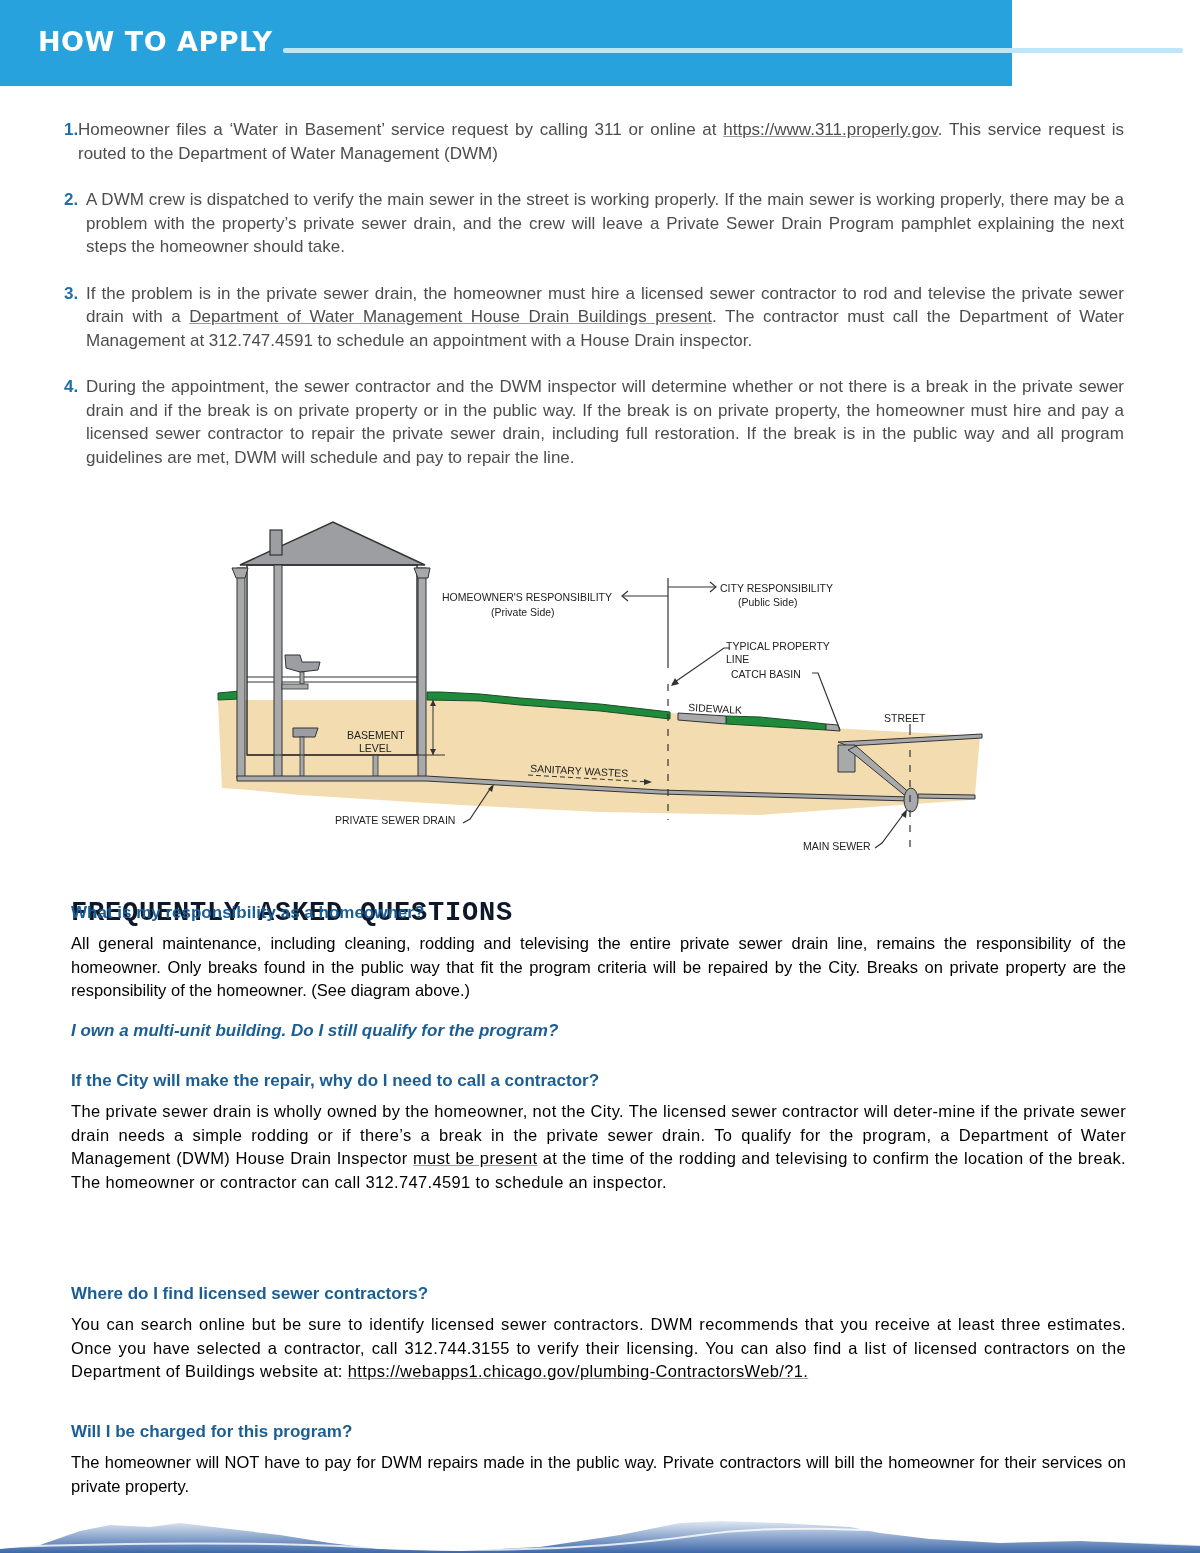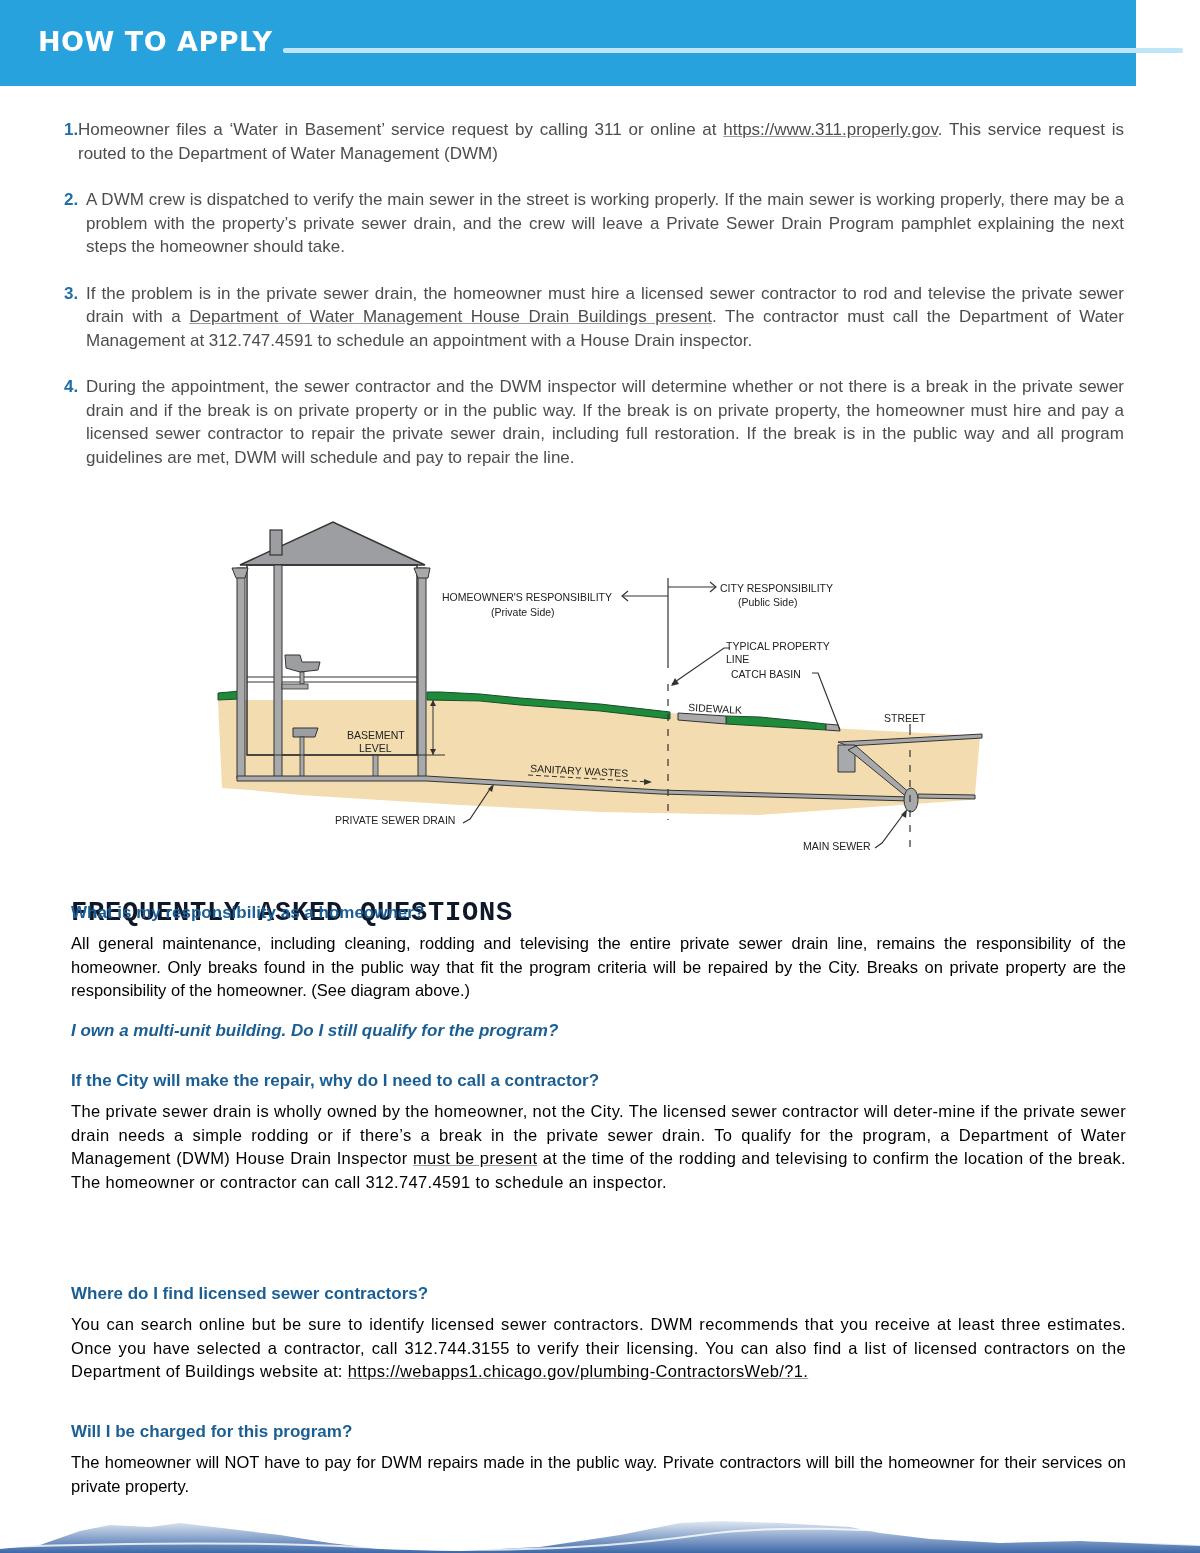--- a/index.html
+++ b/index.html
@@ -1,19 +1,19 @@
 <!DOCTYPE html>
 <html><head>
 <meta charset="utf-8">
 <style>
   * { box-sizing: border-box; margin: 0; padding: 0; }
   html, body { width: 1200px; height: 1553px; background: #ffffff; overflow: hidden; }
   body { position: relative; font-family: "Liberation Sans", sans-serif; color: #4a4a4a; }
 
-  .header-band { position: absolute; left: 0; top: 0; width: 1136px; height: 86px; background: #27a2dc; }
+  .header-band { position: absolute; left: 0; top: 0; width: 1012px; height: 86px; background: #27a2dc; }
   .header-title { position: absolute; left: 38px; top: 26px; font-family: "DejaVu Sans", sans-serif; font-weight: bold; font-size: 27px; color: #ffffff; letter-spacing: 0.5px; }
   .header-rule { position: absolute; left: 283px; top: 48px; width: 900px; height: 5px; background: #bfe6f8; border-radius: 2px; }
 
   .steps { position: absolute; left: 64px; top: 118px; width: 1060px; }
   .step { position: relative; font-size: 17px; line-height: 23.5px; color: #4d4d4d; margin-bottom: 23px; padding-left: 22px; text-align: justify; }
   .step .num { position: absolute; left: 0; top: 0; color: #1f6fa6; font-weight: bold; }
   .step.s1 { padding-left: 14px; }
   .link { text-decoration: underline; text-decoration-color: #999; }
 
   .diagram { position: absolute; left: 210px; top: 515px; width: 790px; height: 345px; }

